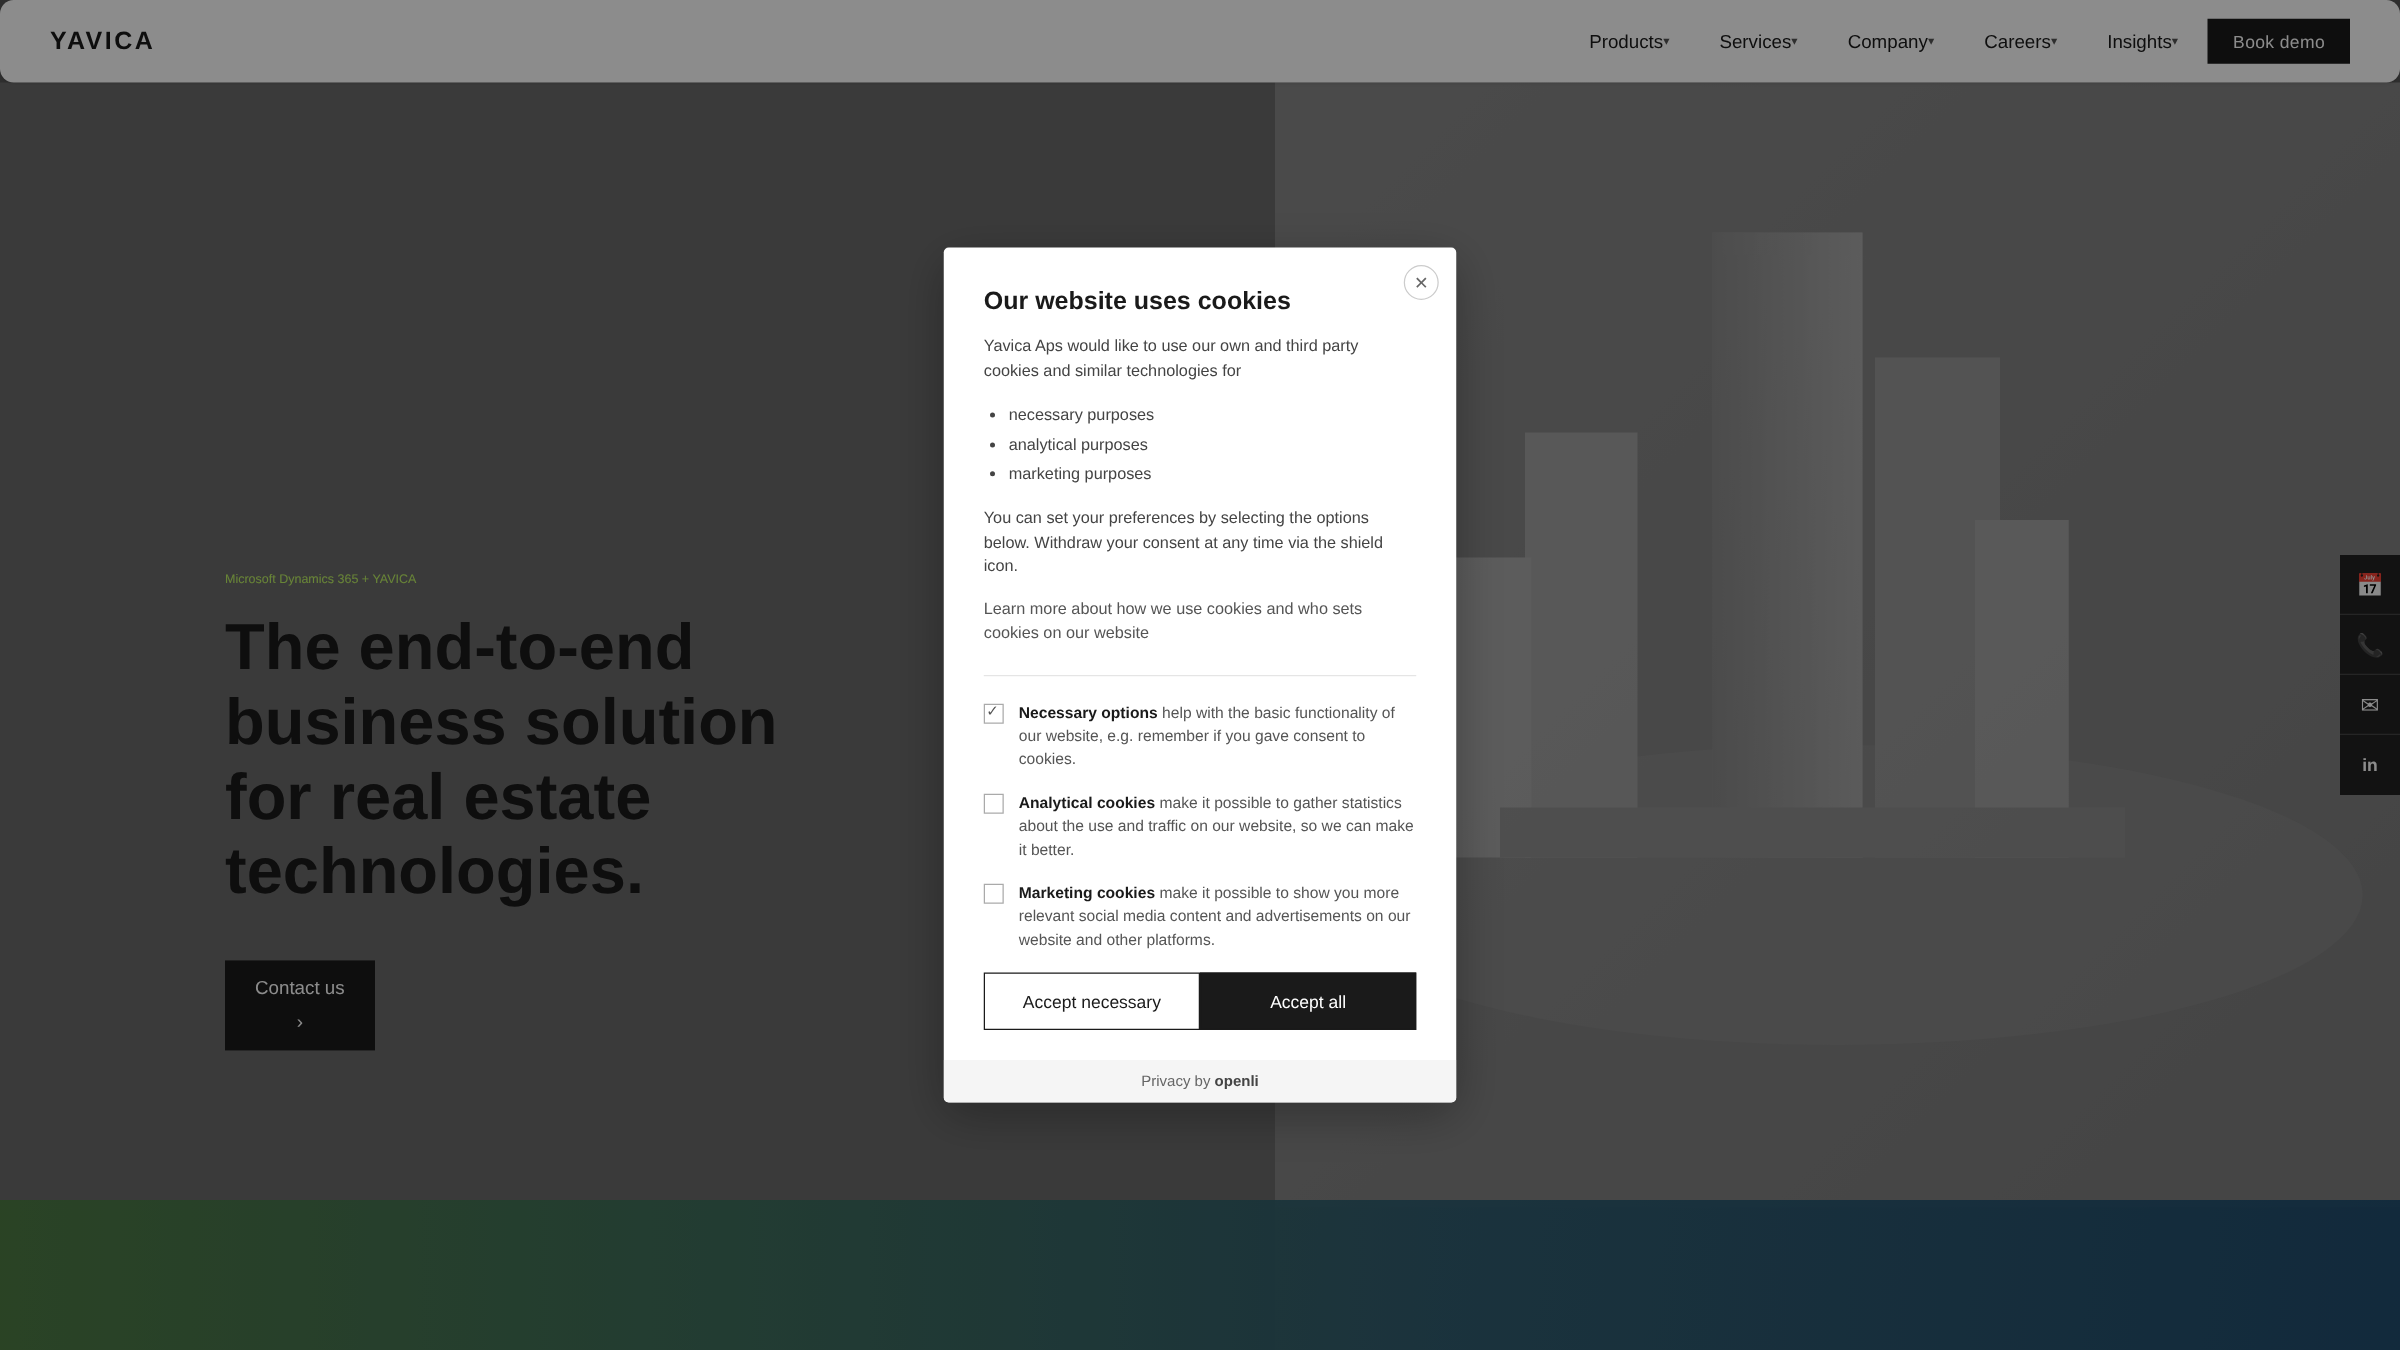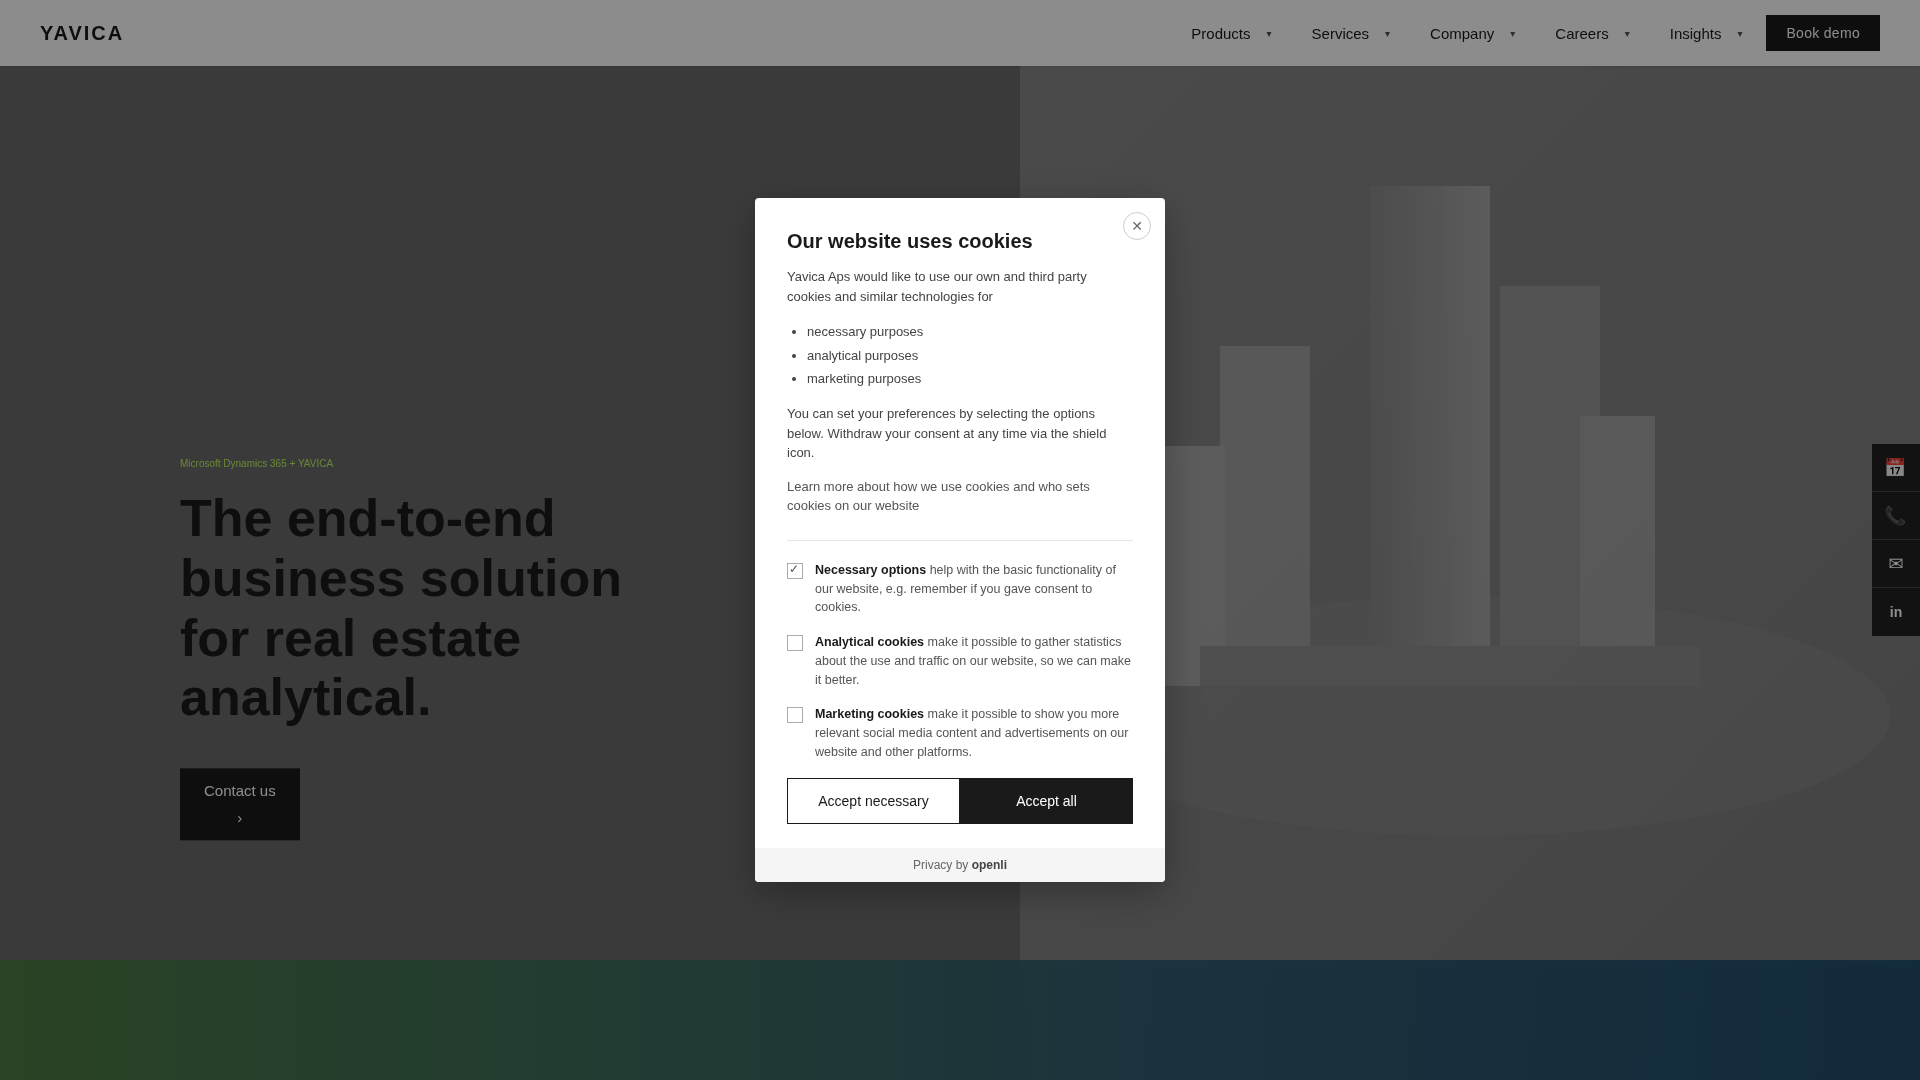--- a/index.html
+++ b/index.html
@@ -4,26 +4,27 @@
   <style>
     * { margin: 0; padding: 0; box-sizing: border-box; }
     body { font-family: -apple-system, BlinkMacSystemFont, 'Segoe UI', Arial, sans-serif; width: 1920px; height: 1080px; overflow: hidden; position: relative; background: #555; }
 
     
     nav {
       position: fixed; top: 0; left: 0; right: 0; height: 66px;
       background: #fff; display: flex; align-items: center;
       justify-content: space-between; padding: 0 40px; z-index: 100;
       box-shadow: 0 1px 3px rgba(0,0,0,0.1);
+      border-radius: 11px;
     }
     .nav-logo { font-size: 20px; font-weight: 700; letter-spacing: 2px; color: #1a1a1a; }
     .nav-links { display: flex; align-items: center; gap: 8px; }
     .nav-link {
       padding: 8px 16px; font-size: 15px; color: #1a1a1a; cursor: pointer;
-      display: flex; align-items: center; gap: 16px; background: none; border: none;
+      display: flex; align-items: center; gap: 0; background: none; border: none;
     }
     .nav-link .chevron { font-size: 10px; color: #555; }
     .nav-book-demo {
       background: #1a1a1a; color: #fff; padding: 10px 20px;
       font-size: 14px; font-weight: 500; border: none; cursor: pointer;
       letter-spacing: 0.3px;
     }
 
     
     .hero {
@@ -157,21 +158,21 @@
       <span>Insights</span>
       <span class="chevron">▾</span>
     </button>
     <button class="nav-book-demo">Book demo</button>
   </div>
 </nav>
 
 <div class="hero" style="top:66px;">
   <div class="hero-content">
     <div class="hero-subtitle">Microsoft Dynamics 365 + YAVICA</div>
-    <h1 class="hero-title">The end-to-end business solution for real estate analytical.</h1>
+    <h1 class="hero-title">The end-to-end business solution for real estate technologies.</h1>
     <button class="hero-btn">
       <span>Contact us</span>
       <span>›</span>
     </button>
   </div>
 
   <div class="building-illustration">
     <svg width="900" height="900" viewBox="0 0 900 900" style="position:absolute;top:0;right:0;opacity:0.7;">
 
       <rect x="0" y="0" width="900" height="900" fill="#888"></rect>

